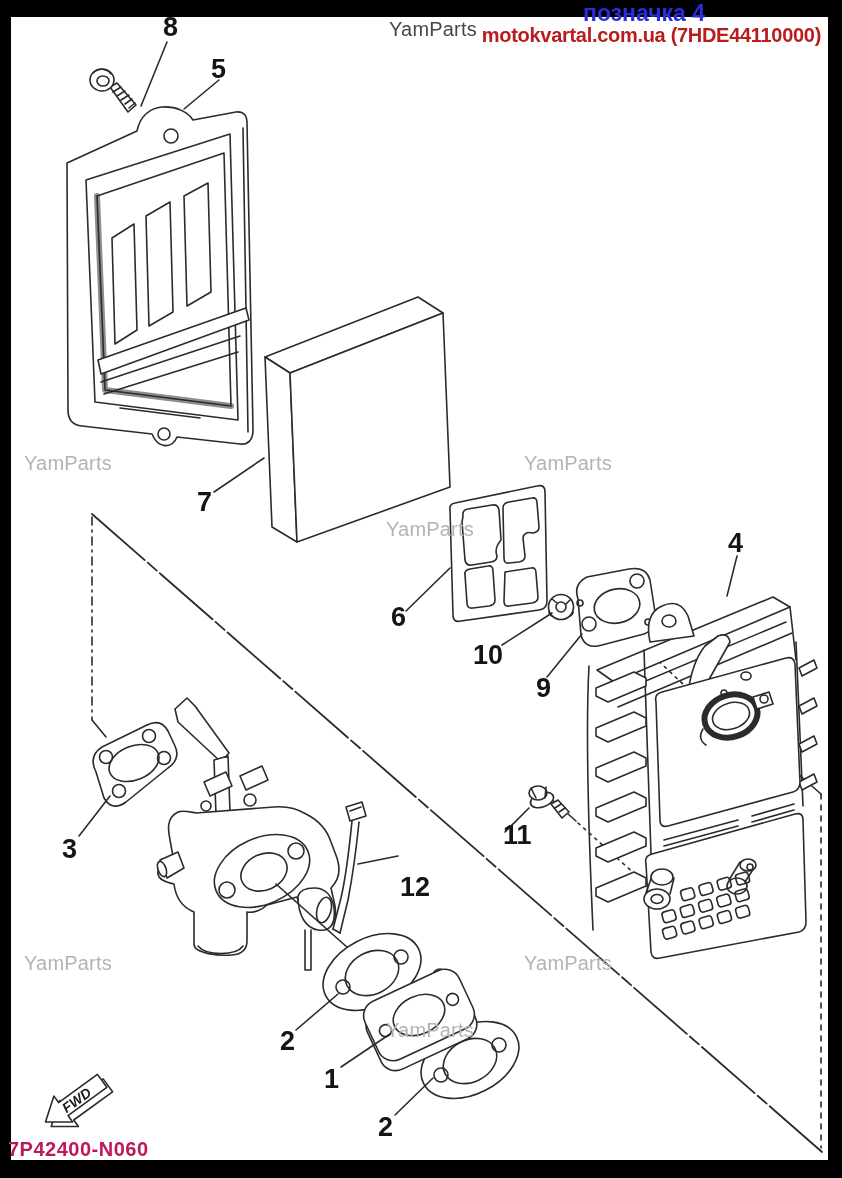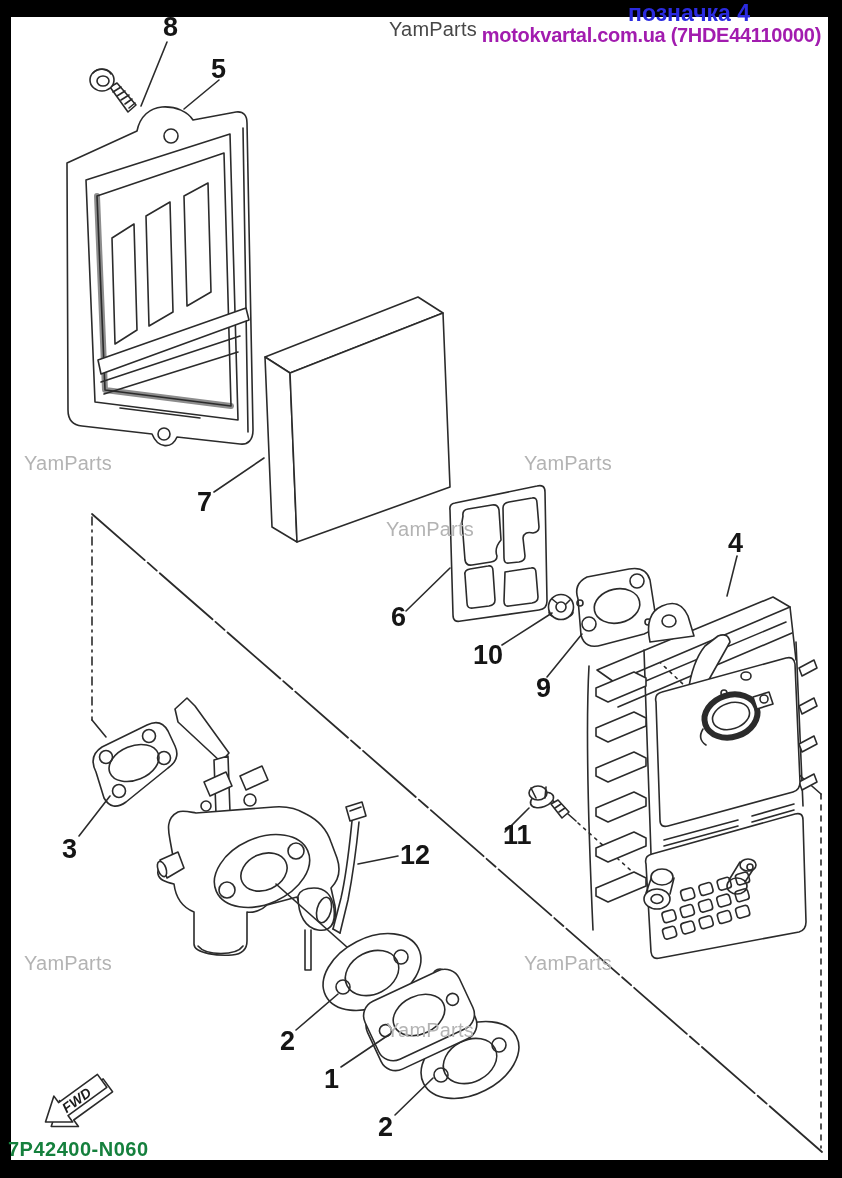--- a/index.html
+++ b/index.html
@@ -6,38 +6,38 @@
   .stage{
     position:relative;width:842px;height:1178px;background:#ffffff;
     overflow:hidden;font-family:"Liberation Sans", sans-serif;margin:0 auto;
   }
   .frame{position:absolute;background:#000;z-index:4;}
   .bar-top{left:0;top:0;width:842px;height:17px;}
   .bar-bottom{left:0;top:1160px;width:842px;height:18px;}
   .bar-left{left:0;top:0;width:11px;height:1178px;}
   .bar-right{left:828px;top:0;width:14px;height:1178px;}
   .mark-label{
-    position:absolute;left:628px;top:0px;z-index:6;
+    position:absolute;left:583px;top:0px;z-index:6;
     font-size:23px;font-weight:bold;color:#2b2bdf;white-space:nowrap;
   }
   .site-label{
     position:absolute;right:21px;top:24px;z-index:5;
-    font-size:20px;font-weight:bold;color:#a21caf;letter-spacing:-0.3px;white-space:nowrap;
+    font-size:20px;font-weight:bold;color:#b91c1c;letter-spacing:-0.3px;white-space:nowrap;
   }
   .wm{
     position:absolute;z-index:3;font-size:20px;color:#b3b3b3;
     letter-spacing:.2px;white-space:nowrap;
   }
   .wm.dark{color:#474747;}
   .co{
     position:absolute;z-index:3;font-size:27px;font-weight:bold;color:#151515;line-height:1;
   }
   .diagram-code{
     position:absolute;left:8px;top:1138px;z-index:5;
-    font-size:20px;font-weight:bold;color:#15803d;letter-spacing:.5px;
+    font-size:20px;font-weight:bold;color:#be185d;letter-spacing:.5px;
   }
   svg.art{position:absolute;left:0;top:0;z-index:1;}
 </style>
 </head>
 <body>
 
 <div class="stage">
 
   <div class="frame bar-top"></div>
   <div class="frame bar-left"></div>
@@ -57,21 +57,21 @@
 
   <div class="co" style="left:163px;top:14px;">8</div>
   <div class="co" style="left:211px;top:56px;">5</div>
   <div class="co" style="left:197px;top:489px;">7</div>
   <div class="co" style="left:391px;top:604px;">6</div>
   <div class="co" style="left:473px;top:642px;">10</div>
   <div class="co" style="left:536px;top:675px;">9</div>
   <div class="co" style="left:728px;top:530px;">4</div>
   <div class="co" style="left:62px;top:836px;">3</div>
   <div class="co" style="left:483px;top:822px;margin-left:20px;">11</div>
-  <div class="co" style="left:400px;top:842px;">12</div>
+  <div class="co" style="left:400px;top:874px;">12</div>
   <div class="co" style="left:280px;top:1028px;">2</div>
   <div class="co" style="left:324px;top:1066px;">1</div>
   <div class="co" style="left:378px;top:1114px;">2</div>
 
   <div class="diagram-code">7P42400-N060</div>
 
   <svg class="art" width="842" height="1178" viewBox="0 0 842 1178">
     <g fill="none" stroke="#2b2b2b" stroke-width="1.6" stroke-linejoin="round" stroke-linecap="round">
 
       <g>

